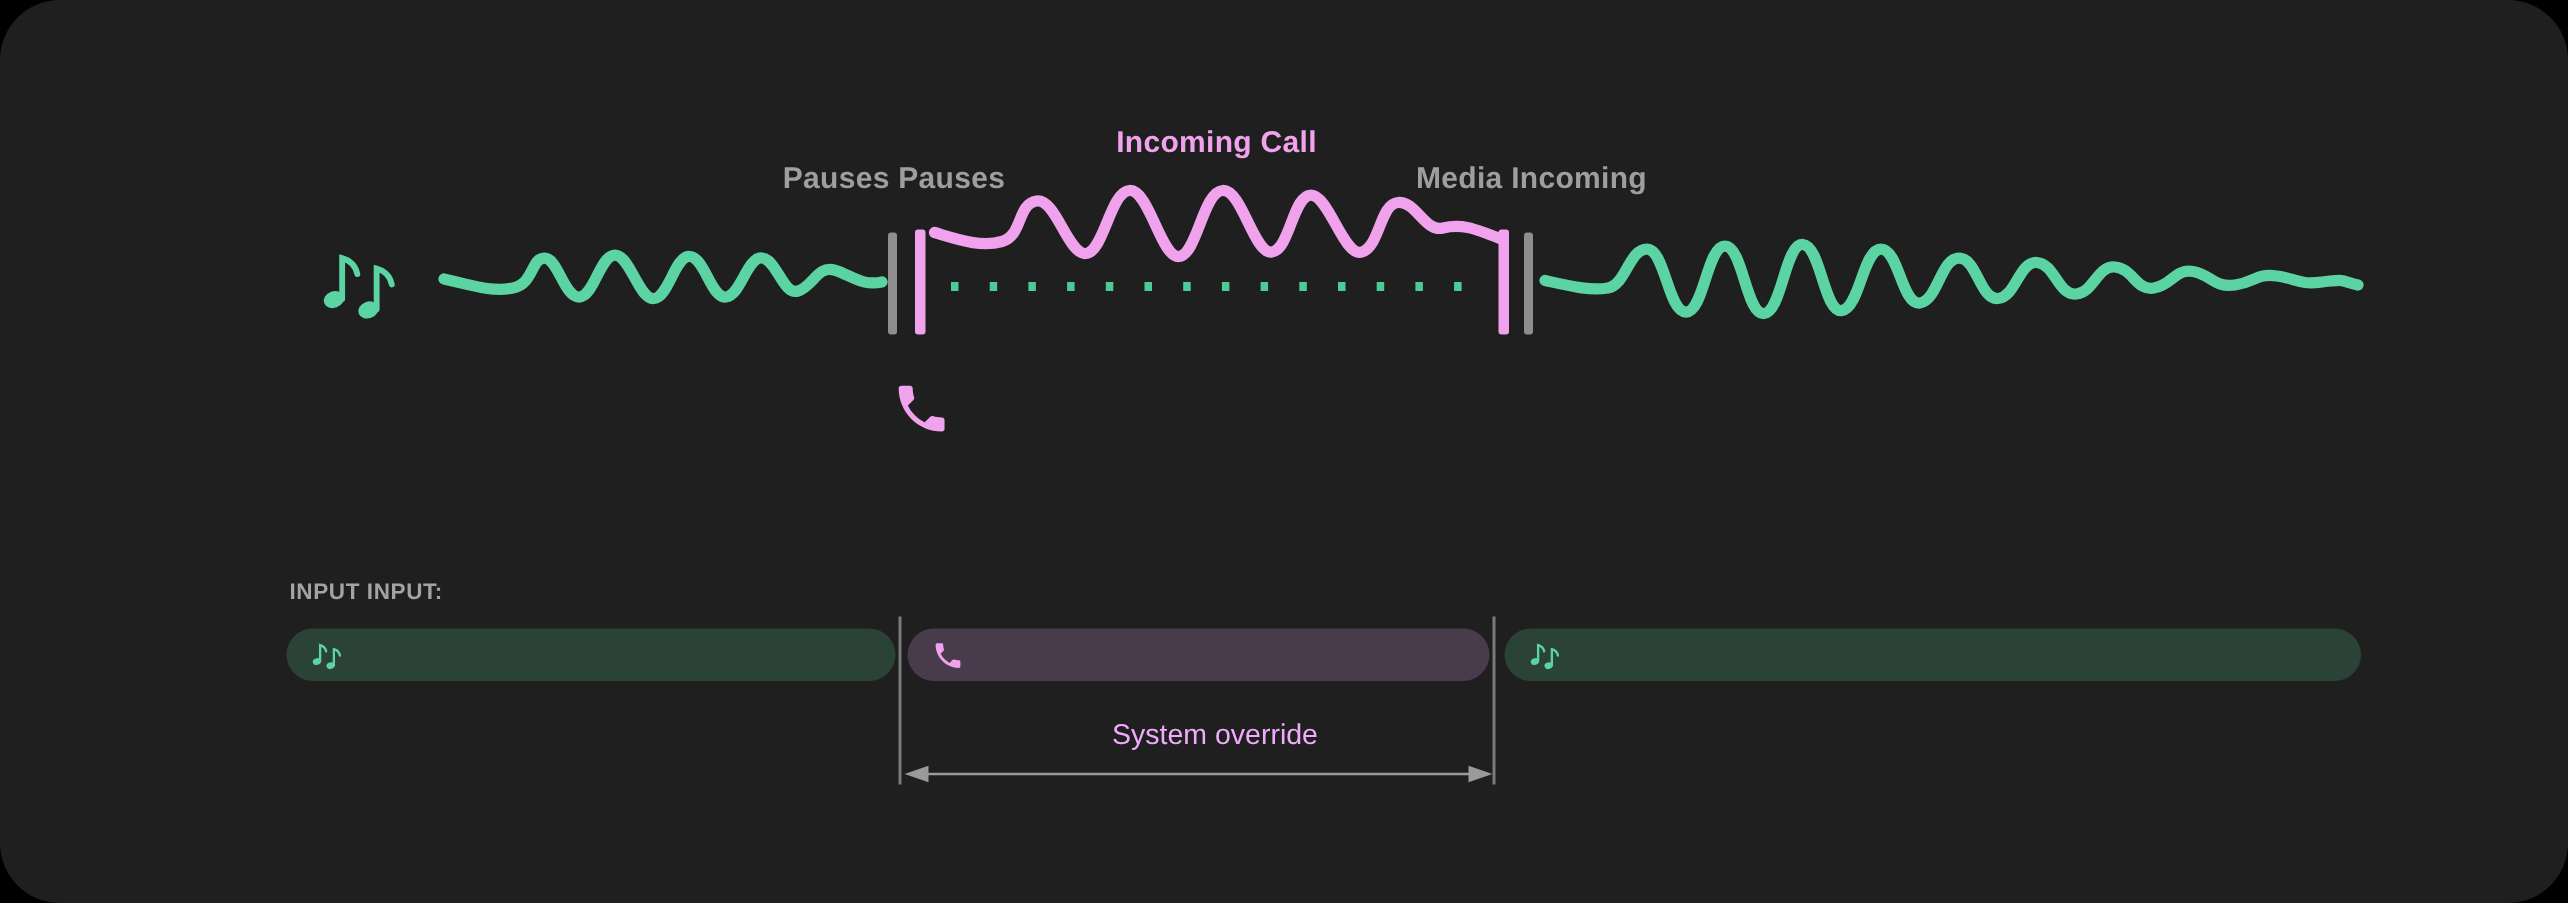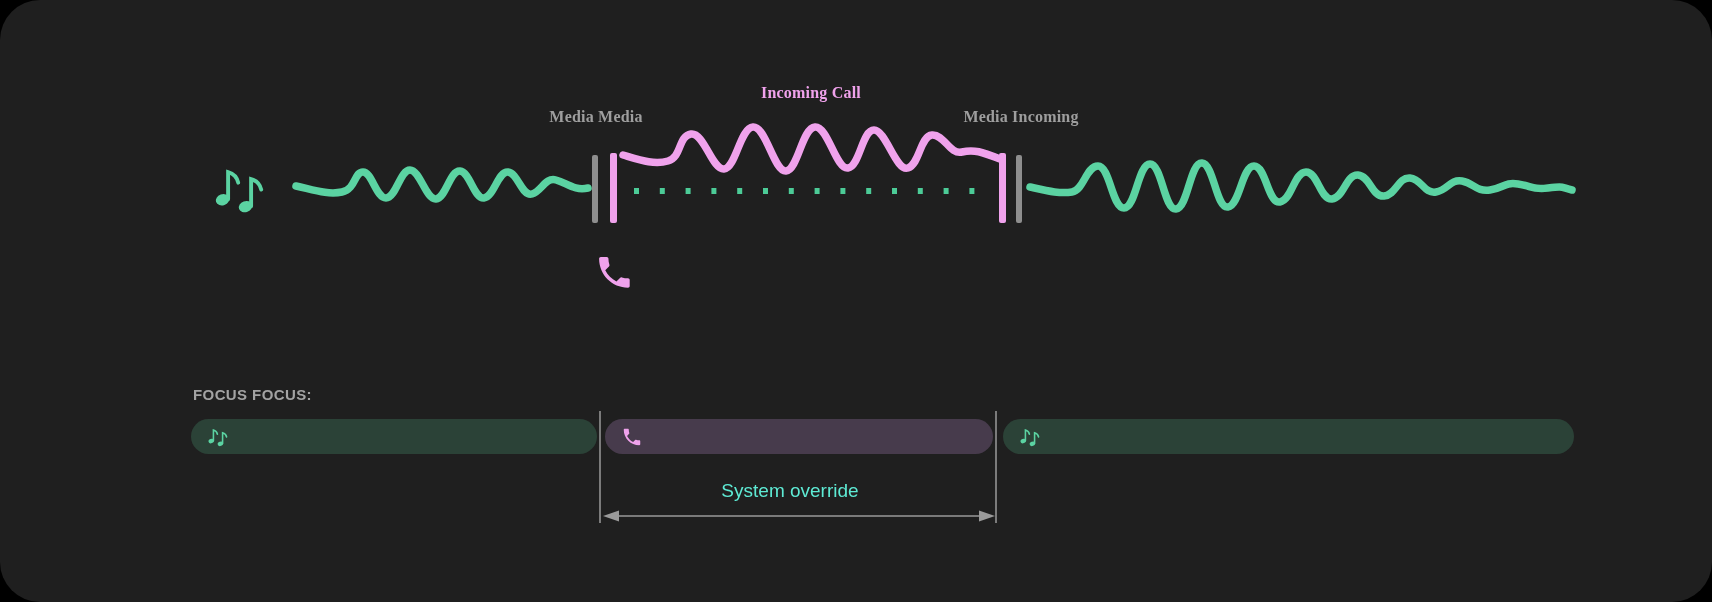--- a/index.html
+++ b/index.html
@@ -4,40 +4,40 @@
 <style>
   html,body{margin:0;padding:0;background:#000;}
   body{width:1712px;height:602px;overflow:hidden;}
   .panel{
     position:relative;width:1712px;height:602px;background:#1f1f1f;
     border-radius:40px;overflow:hidden;
     font-family:"Liberation Sans",sans-serif;
   }
   .diagram-svg{position:absolute;left:0;top:0;width:1712px;height:602px;z-index:1;}
   .lbl{position:absolute;transform:translateX(-50%);white-space:nowrap;z-index:2;
-       font-size:16px;font-weight:700;letter-spacing:.2px;font-family:Liberation Serif, serif;}
+       font-size:20px;font-weight:700;letter-spacing:.2px;}
   .lbl-gray{color:#9e9e9e;}
   .lbl-pink{color:#f0a2ec;}
   .lbl-media-pauses{left:596px;top:108px;}
   .lbl-incoming-call{left:811px;top:84px;}
   .lbl-media-resumes{left:1021px;top:108px;}
   .focus-heading{position:absolute;left:193px;top:386px;z-index:2;
        font-size:15px;font-weight:700;letter-spacing:.4px;color:#a3a3a3;}
   .focus-bar{position:absolute;top:419px;height:35px;border-radius:18px;z-index:3;
        display:flex;align-items:center;padding-left:16px;box-sizing:border-box;}
   .bar-media{background:#2b4237;}
   .bar-call{background:#473b4c;}
   .bar-1{left:191px;width:406px;}
   .bar-2{left:605px;width:388px;}
   .bar-3{left:1003px;width:571px;}
   .bracket{position:absolute;top:411px;height:112px;width:2px;background:#7b7b7b;z-index:4;}
   .bracket-left{left:599px;}
   .bracket-right{left:995px;}
-  .override-lbl{position:absolute;left:790px;top:480px;transform:translateX(-50%);z-index:2;
-       font-size:19px;font-weight:400;color:#5eead4;white-space:nowrap;}
+  .override-lbl{position:absolute;left:810px;top:480px;transform:translateX(-50%);z-index:2;
+       font-size:19px;font-weight:400;color:#f0abfc;white-space:nowrap;}
   .override-arrow{position:absolute;left:600px;top:508px;z-index:2;}
   .icon-svg{display:block;}
 </style>
 </head>
 <body>
 
 <div class="panel">
 
   <svg class="diagram-svg" viewBox="0 0 1712 602">
 
@@ -64,25 +64,25 @@
       <path d="M7,16.2 L7,4.4 q3.6,1 4.4,4.6" fill="none" stroke="#5bd3a2" stroke-width="1.7" stroke-linecap="round"></path>
       <ellipse cx="14.6" cy="19.4" rx="3" ry="2.4" transform="rotate(-20 14.6 19.4)" fill="#5bd3a2"></ellipse>
       <path d="M17,19.2 L17,7.4 q3.6,1 4.4,4.6" fill="none" stroke="#5bd3a2" stroke-width="1.7" stroke-linecap="round"></path>
     </g>
 
     <g transform="translate(594,252) scale(1.7)">
       <path fill="#f0a2ec" d="M6.62 10.79c1.44 2.83 3.76 5.14 6.59 6.59l2.2-2.2c.27-.27.67-.36 1.02-.24 1.12.37 2.33.57 3.57.57.55 0 1 .45 1 1V20c0 .55-.45 1-1 1-9.39 0-17-7.61-17-17 0-.55.45-1 1-1h3.5c.55 0 1 .45 1 1 0 1.25.2 2.45.57 3.57.11.35.03.74-.25 1.02l-2.2 2.2z"></path>
     </g>
   </svg>
 
-  <div class="lbl lbl-gray lbl-media-pauses">Media Media</div>
+  <div class="lbl lbl-gray lbl-media-pauses">Pauses Pauses</div>
   <div class="lbl lbl-pink lbl-incoming-call">Incoming Call</div>
   <div class="lbl lbl-gray lbl-media-resumes">Media Incoming</div>
 
-  <div class="focus-heading">FOCUS FOCUS:</div>
+  <div class="focus-heading">INPUT INPUT:</div>
 
   <div class="focus-bar bar-media bar-1">
     <svg class="icon-svg" width="22" height="22" viewBox="0 0 24 24">
       <ellipse cx="4.6" cy="16.4" rx="3" ry="2.4" transform="rotate(-20 4.6 16.4)" fill="#5bd3a2"></ellipse>
       <path d="M7,16.2 L7,4.4 q3.6,1 4.4,4.6" fill="none" stroke="#5bd3a2" stroke-width="1.7" stroke-linecap="round"></path>
       <ellipse cx="14.6" cy="19.4" rx="3" ry="2.4" transform="rotate(-20 14.6 19.4)" fill="#5bd3a2"></ellipse>
       <path d="M17,19.2 L17,7.4 q3.6,1 4.4,4.6" fill="none" stroke="#5bd3a2" stroke-width="1.7" stroke-linecap="round"></path>
     </svg>
   </div>
 

